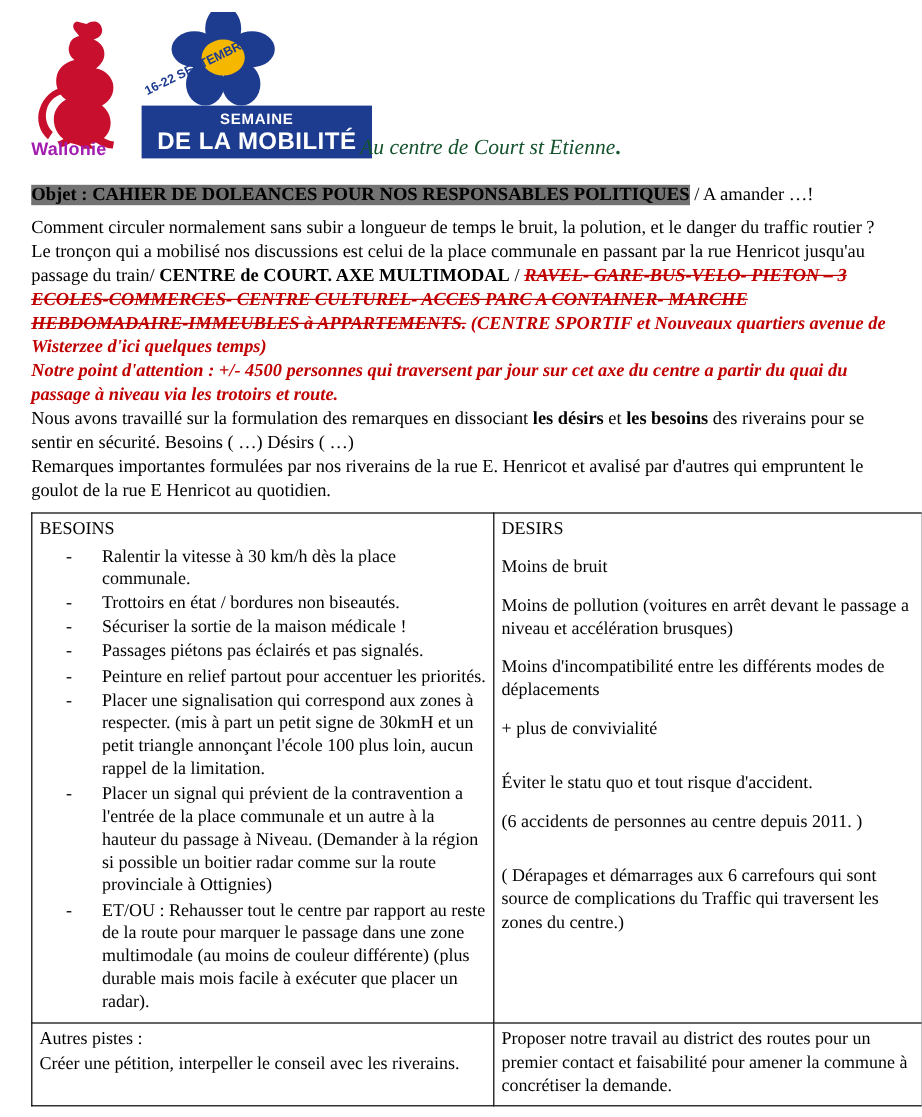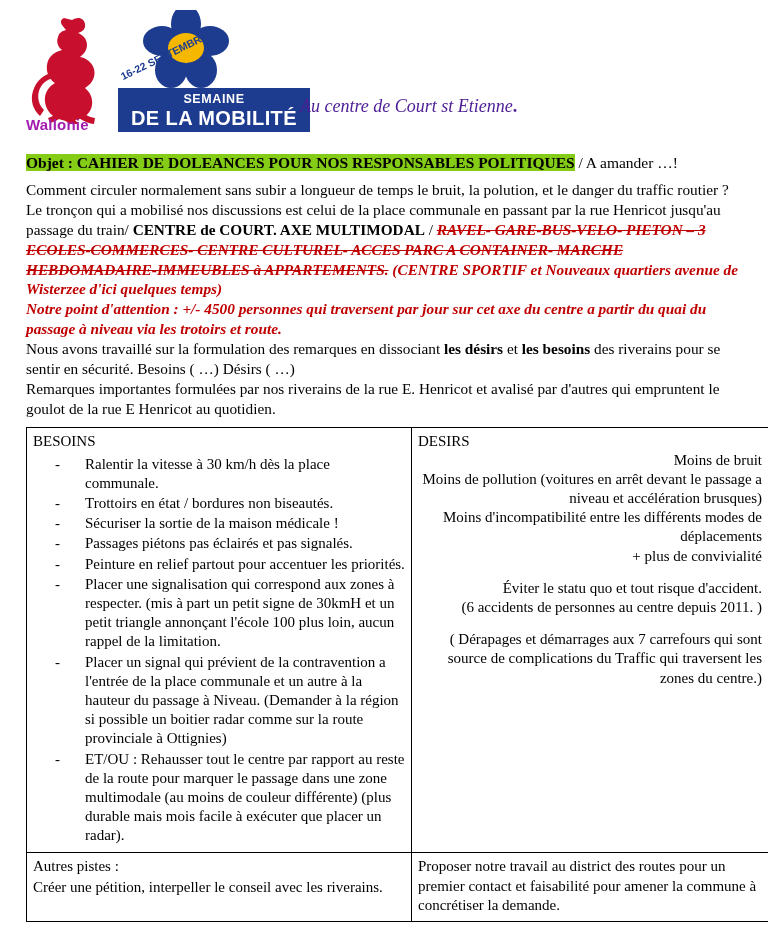--- a/index.html
+++ b/index.html
@@ -81,36 +81,36 @@
     font-size: 10.5px;
     font-weight: bold;
     color: #1d3c8f;
     transform: rotate(-26deg);
     transform-origin: left bottom;
     white-space: nowrap;
   }
   .header-caption {
     position: absolute;
     left: 300px;
-    top: 96px;
+    top: 112px;
     font-family: "Liberation Serif", serif;
     font-style: italic;
     font-size: 18px;
-    color: #4c1d95;
+    color: #14532d;
   }
   .header-caption .dot { font-style: normal; font-weight: bold; }
 
   
   .objet-line {
     margin: 6px 0 0 26px;
     font-family: "Liberation Serif", serif;
     font-size: 15.5px;
   }
   .objet-hl {
-    background: #84cc16;
+    background: #737373;
     font-weight: bold;
   }
   .objet-rest { font-weight: normal; }
 
   
   .body-text {
     margin: 8px 26px 0 26px;
     font-size: 15.3px;
     line-height: 1.30;
     text-align: left;
@@ -151,21 +151,21 @@
     margin-bottom: 1px;
     padding-left: 30px;
     line-height: 1.28;
   }
   ul.dash-list li::before {
     content: "-";
     position: absolute;
     left: 0;
     top: 0;
   }
-  .r-line { margin: 0 0 0 0; text-align: right; }
+  .r-line { margin: 13px 0 0 0; }
   .r-gap { height: 13px; }
   .autres-title { margin-bottom: 1px; }
 </style>
 </head>
 <body>
 
 <div class="page">
 
   <div class="header">
 
@@ -233,21 +233,21 @@
       <td class="col-right">
         <div class="th-label">DESIRS</div>
         <div class="r-line">Moins de bruit</div>
         <div class="r-line">Moins de pollution (voitures en arrêt devant le passage a niveau et accélération brusques)</div>
         <div class="r-line">Moins d'incompatibilité entre les différents modes de déplacements</div>
         <div class="r-line">+ plus de convivialité</div>
         <div class="r-gap"></div>
         <div class="r-line">Éviter le statu quo et tout risque d'accident.</div>
         <div class="r-line">(6 accidents de personnes au centre depuis 2011. )</div>
         <div class="r-gap"></div>
-        <div class="r-line">( Dérapages et démarrages aux 7 carrefours qui sont source de complications du Traffic qui traversent les zones du centre.)</div>
+        <div class="r-line">( Dérapages et démarrages aux 6 carrefours qui sont source de complications du Traffic qui traversent les zones du centre.)</div>
       </td>
     </tr>
     <tr>
       <td class="col-left">
         <div class="autres-title">Autres pistes :</div>
         <div>Créer une pétition, interpeller le conseil avec les riverains.</div>
       </td>
       <td class="col-right">
         <div>Proposer notre travail au district des routes pour un premier contact et faisabilité pour amener la commune  à concrétiser la demande.</div>
       </td>

